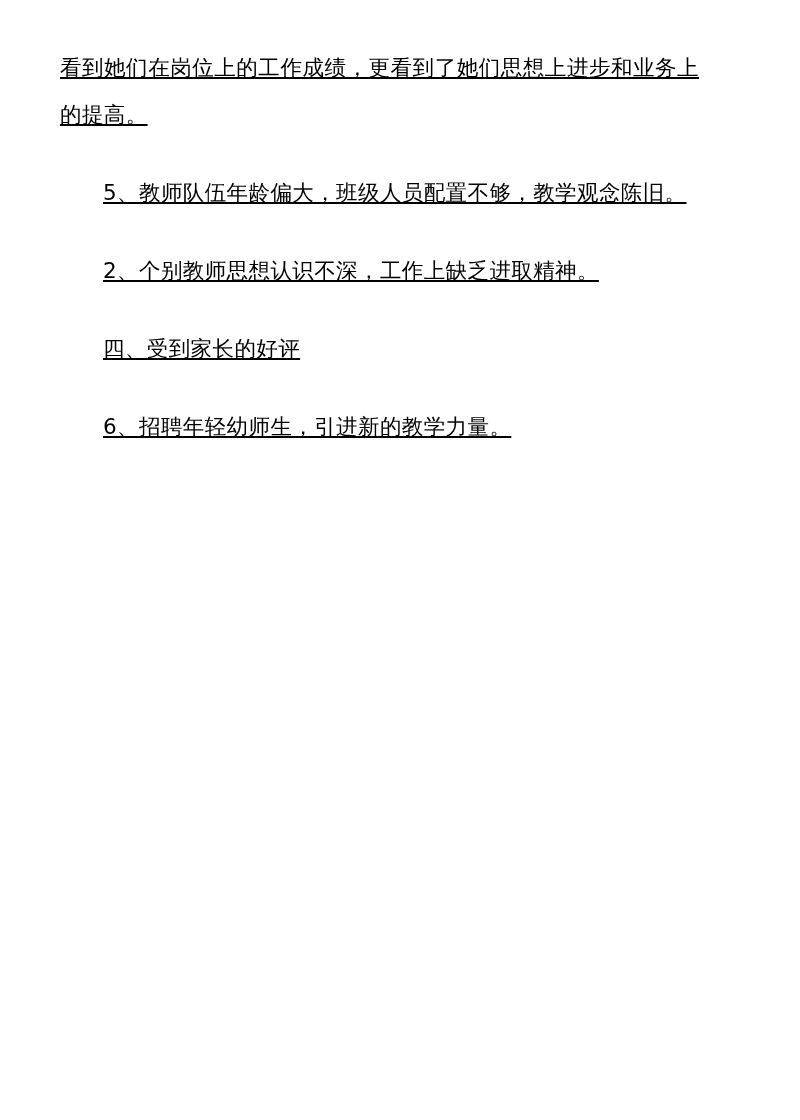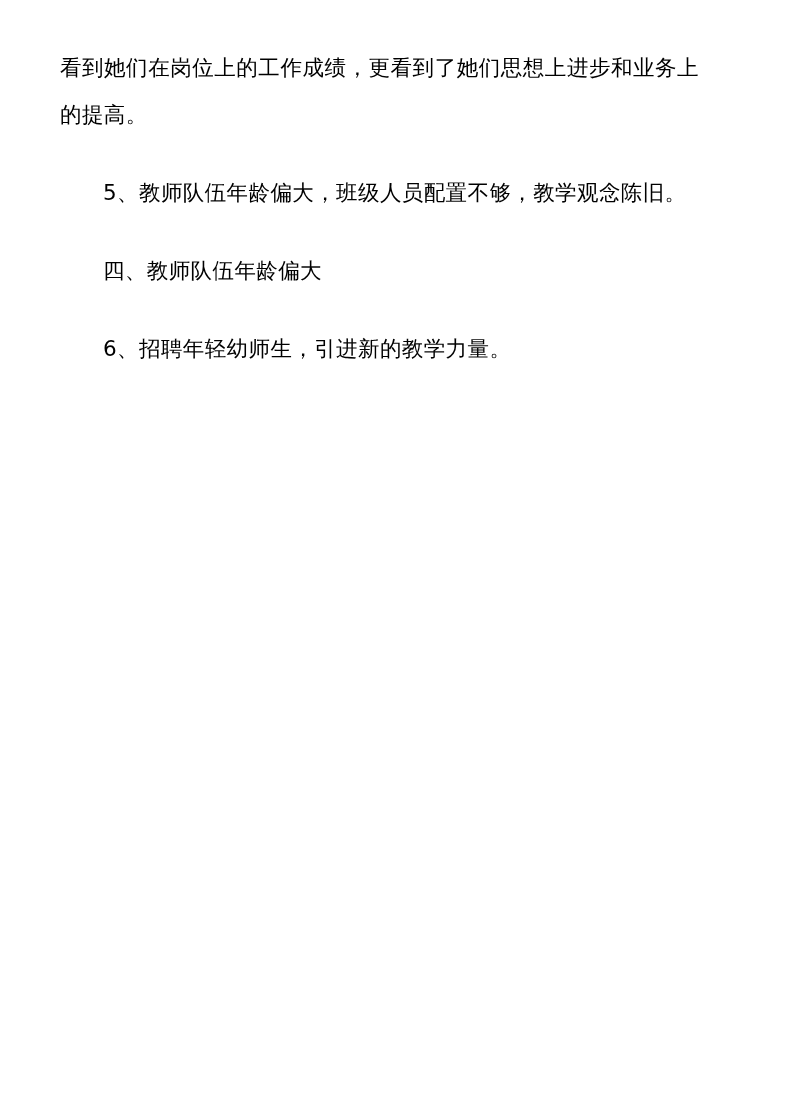--- a/index.html
+++ b/index.html
@@ -13,20 +13,21 @@
     font-family: "DejaVu Sans", "Liberation Sans", sans-serif;
     color: #000000;
     overflow: hidden;
   }
   .page {
     box-sizing: border-box;
     width: 757px;
     height: 1120px;
     padding: 44px 58px 38px 60px;
     background: #ffffff;
+    text-decoration: underline;
   }
   .doc-body {
     font-size: 21.5px;
     line-height: 47px;
     letter-spacing: 0.4px;
     text-align: justify;
     text-justify: inter-ideograph;
   }
   p.para {
     margin: 0 0 31px 0;
@@ -39,16 +40,17 @@
     margin-bottom: 0;
   }
 </style>
 </head>
 <body>
 
 <div class="page">
   <div class="doc-body">
     <p class="para">看到她们在岗位上的工作成绩，更看到了她们思想上进步和业务上的提高。</p>
     <p class="para indent">5、教师队伍年龄偏大，班级人员配置不够，教学观念陈旧。</p>
-    <p class="para indent">四、教师队伍年龄偏大</p>
+    <p class="para indent">2、个别教师思想认识不深，工作上缺乏进取精神。</p>
+    <p class="para indent">四、受到家长的好评</p>
     <p class="para indent last">6、招聘年轻幼师生，引进新的教学力量。</p>
   </div>
 </div>
 
 </body></html>

